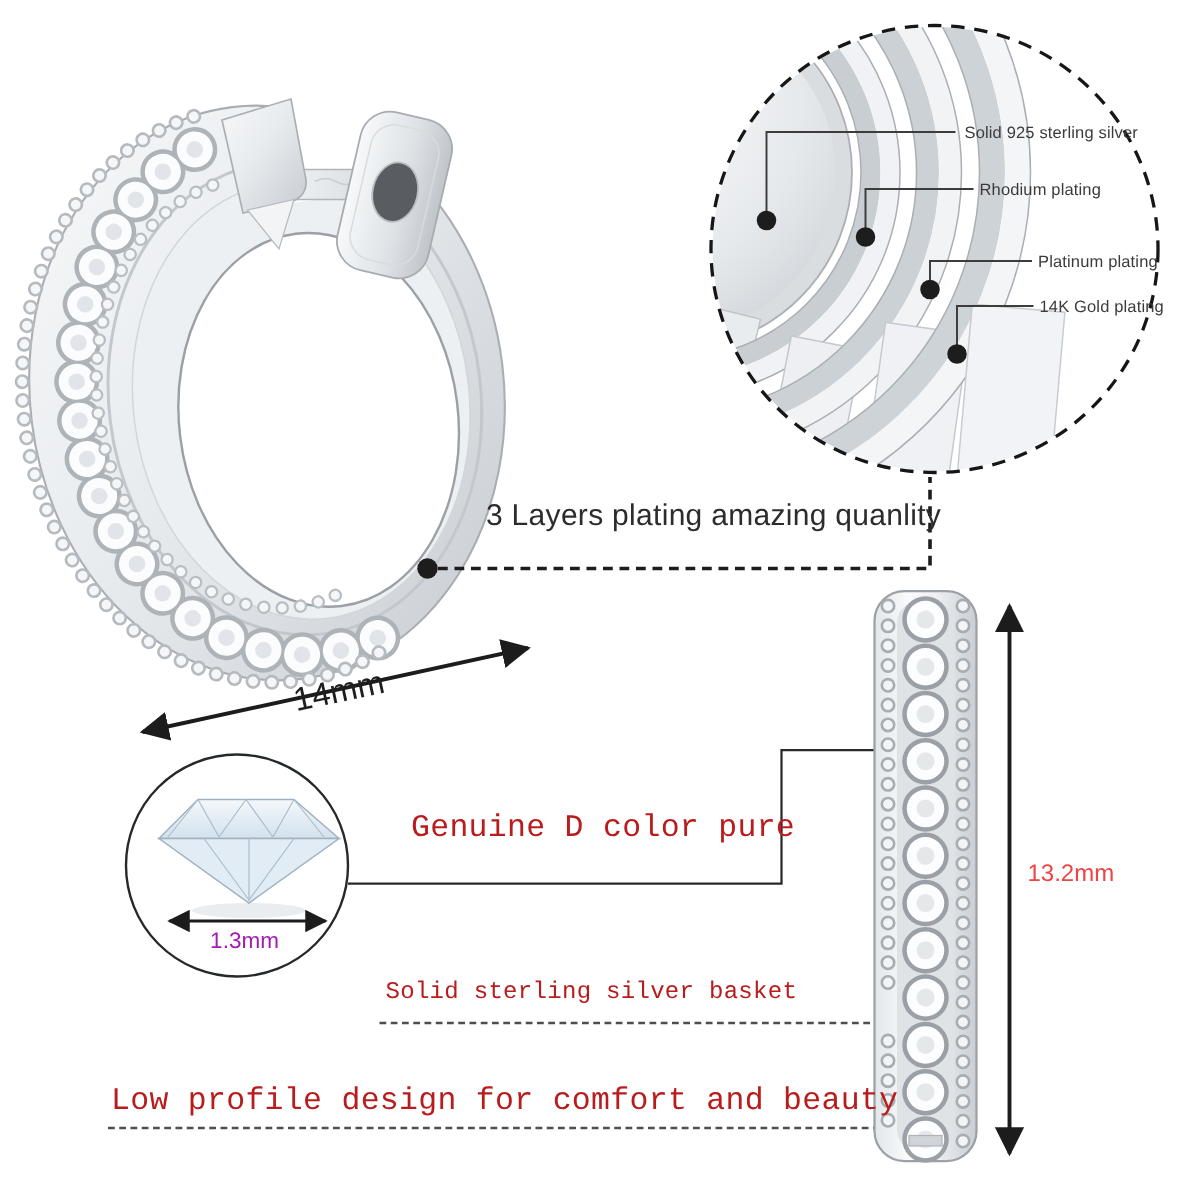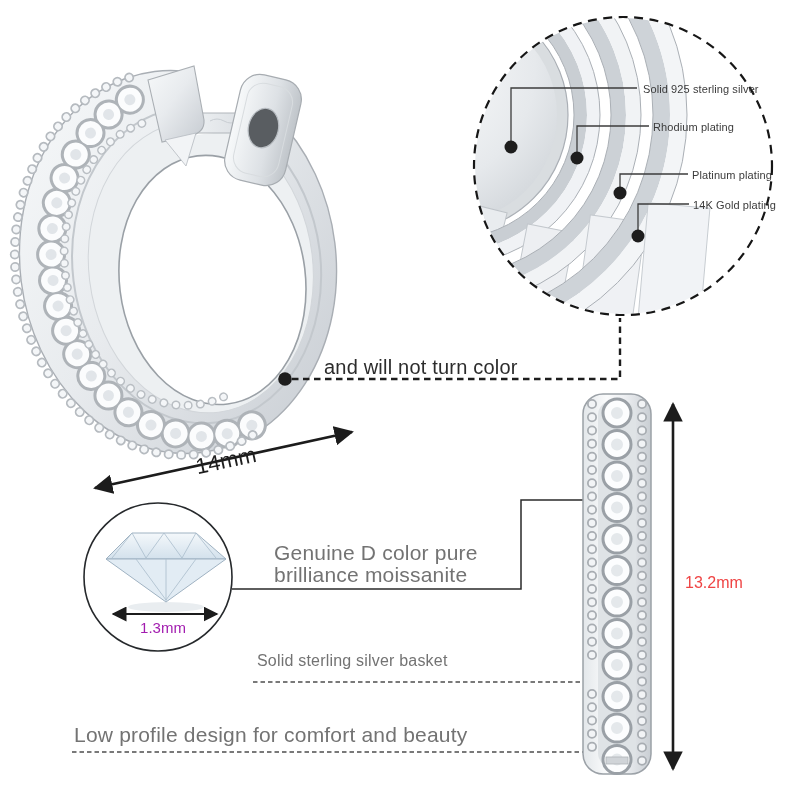--- a/index.html
+++ b/index.html
@@ -2,21 +2,21 @@
 <html><head>
 <meta charset="utf-8">
 <style>
   html,body{margin:0;padding:0;background:#ffffff;}
   .stage{position:relative;width:800px;height:800px;background:#ffffff;overflow:hidden;
          font-family:"Liberation Sans",sans-serif;}
   .art{position:absolute;left:0;top:0;}
   .txt{position:absolute;white-space:nowrap;color:#2d2d2d;font-family:"Liberation Sans",sans-serif;}
   .lbl{font-size:11px;color:#3b3b3b;letter-spacing:.1px;}
   .note{font-size:20px;font-weight:500;color:#2c2c2c;letter-spacing:.2px;}
-  .feat{font-size:20px;font-weight:500;color:#737373;letter-spacing:.2px;}
+  .feat{font-size:20px;font-weight:500;color:#b91c1c;letter-spacing:.2px;font-family:Liberation Mono, monospace;}
   .dim{font-size:22px;font-weight:500;color:#1e1e1e;}
   .dim-sm{font-size:15px;font-weight:500;color:#a21caf;}
   .dim-lg{font-size:16px;font-weight:400;color:#ef4444;}
 </style>
 </head>
 <body>
 
 <div class="stage">
 
   <svg class="art" width="800" height="800" viewBox="0 0 800 800">
@@ -181,26 +181,25 @@
     </g>
 
     <line x1="673" y1="404" x2="673" y2="769" stroke="#1c1c1c" stroke-width="2.6" marker-start="url(#ah)" marker-end="url(#ah)"></line>
   </svg>
 
   <div class="txt lbl" style="left:643px;top:83px">Solid 925 sterling silver</div>
   <div class="txt lbl" style="left:653px;top:121px">Rhodium plating</div>
   <div class="txt lbl" style="left:692px;top:169px">Platinum plating</div>
   <div class="txt lbl" style="left:693px;top:199px">14K Gold plating</div>
 
-  <div class="txt note" style="left:324px;top:356px">and will not turn color</div>
+  <div class="txt note" style="left:324px;top:333px">3 Layers plating amazing quanlity</div>
 
   <div class="txt dim" style="left:178px;top:448px;width:96px;text-align:center;transform:rotate(-12deg)">14mm</div>
 
   <div class="txt dim-sm" style="left:123px;top:619px;width:80px;text-align:center">1.3mm</div>
 
   <div class="txt feat" style="left:274px;top:541px;font-size:21px">Genuine D color pure</div>
-  <div class="txt feat" style="left:274px;top:563px;font-size:21px">brilliance moissanite</div>
 
   <div class="txt feat" style="left:257px;top:652px;font-size:16px">Solid sterling silver basket</div>
   <div class="txt feat" style="left:74px;top:723px;font-size:21px">Low profile design for comfort and beauty</div>
 
   <div class="txt dim-lg" style="left:685px;top:574px">13.2mm</div>
 </div>
 
 </body></html>

